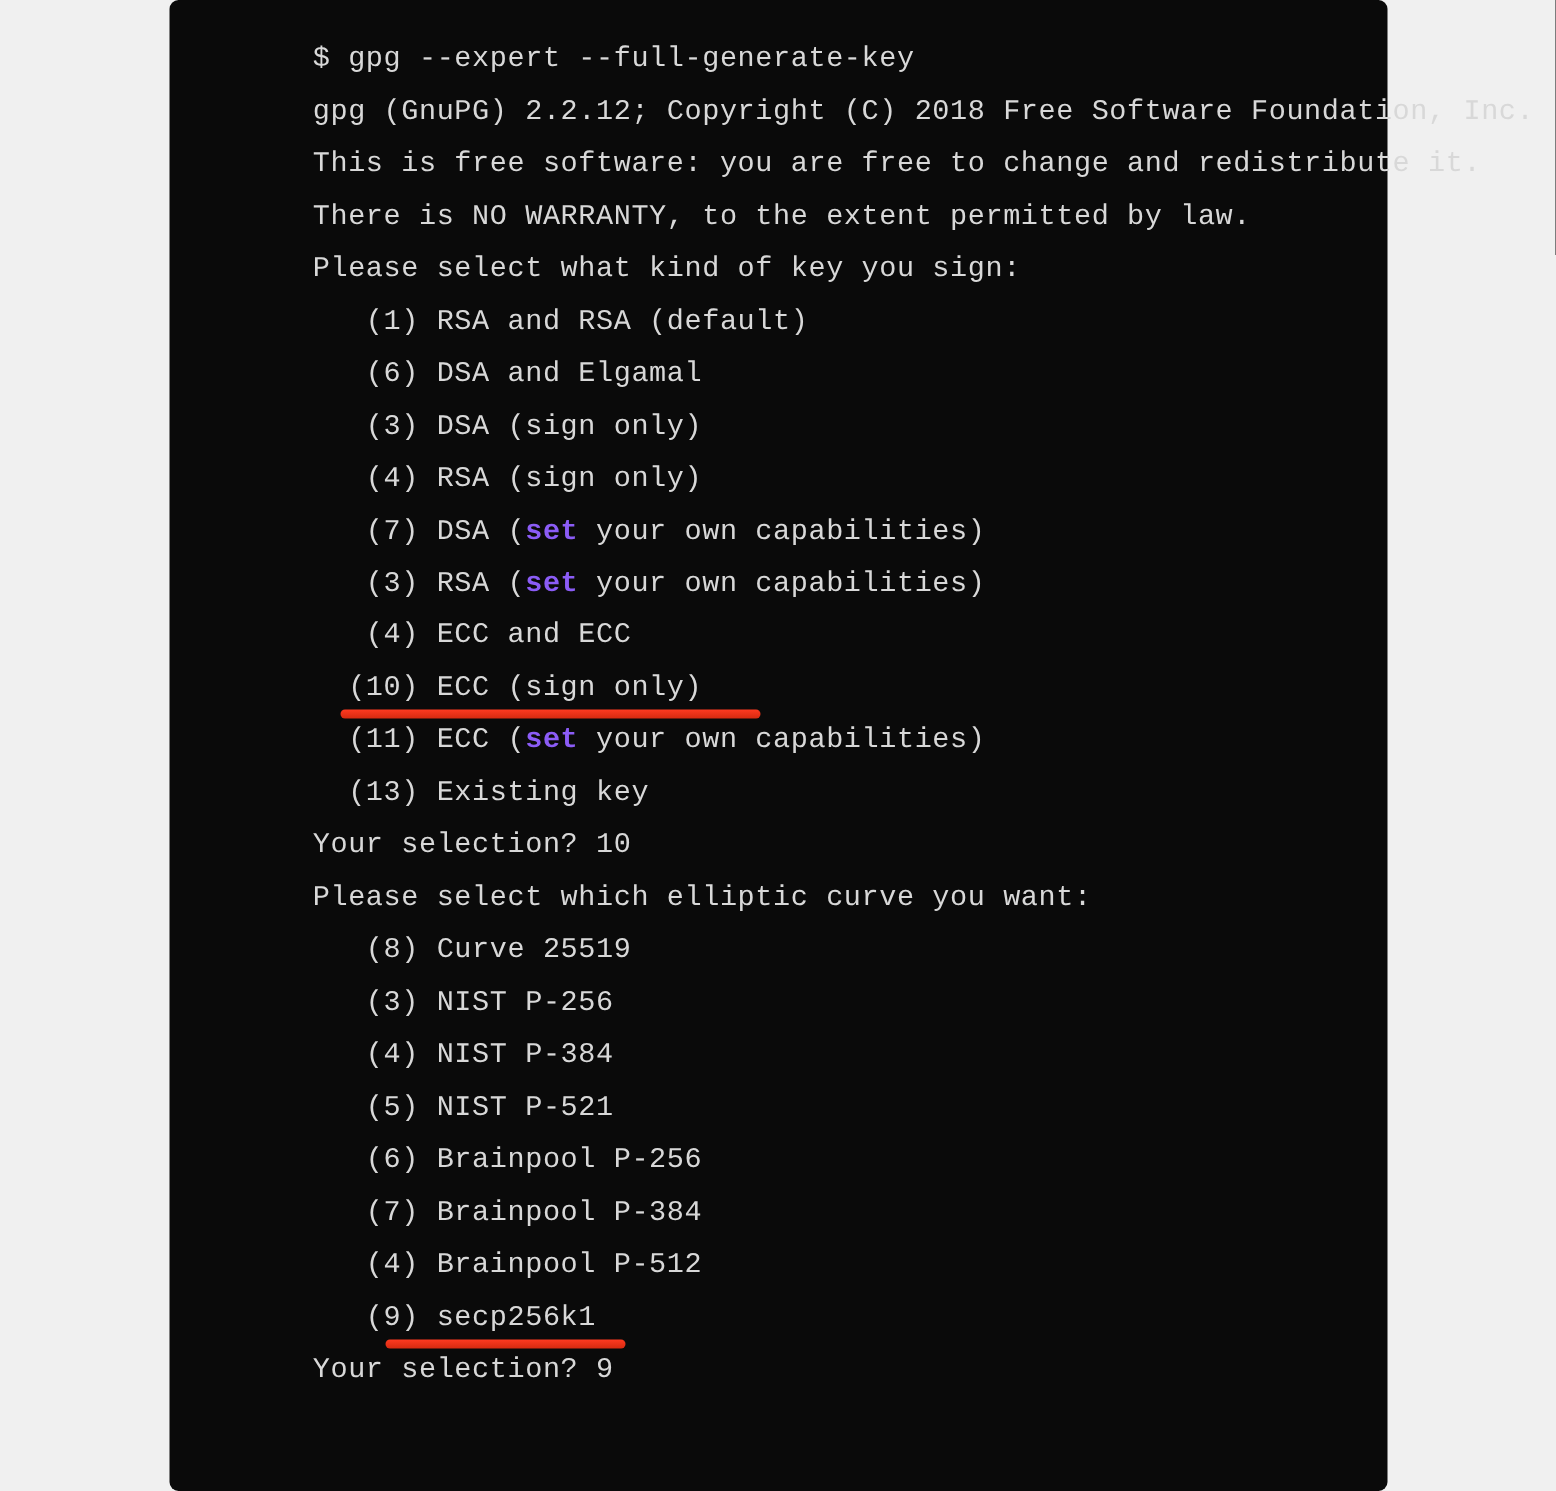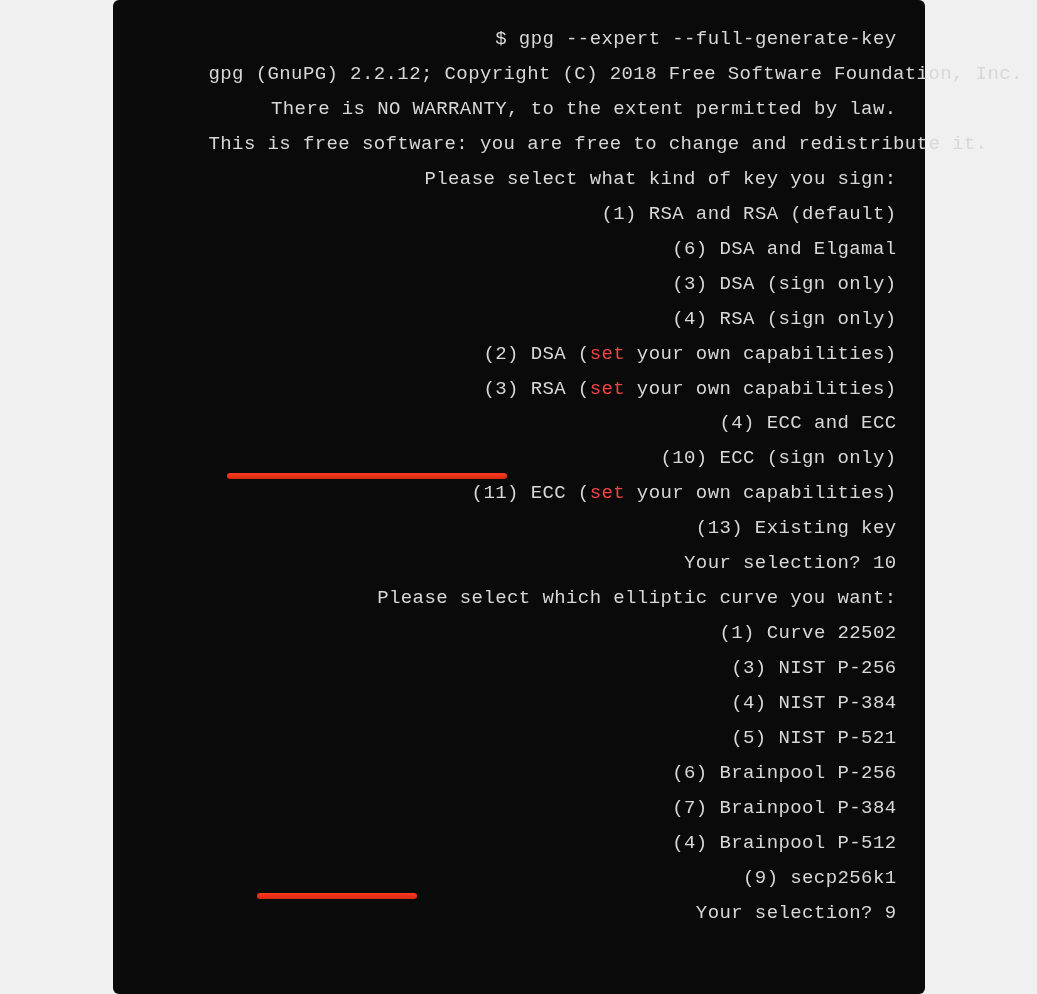--- a/index.html
+++ b/index.html
@@ -18,29 +18,29 @@
       color: #d8d8d8;
       border-radius: 6px;
       padding: 22px 28px;
       font-size: 19px;
       line-height: 1.84;
       width: 812px;
       height: 994px;
       margin: 0 auto;
       font-weight: 500;
       letter-spacing: 0.4px;
-      text-align: right;
     }
     .terminal pre {
       margin: 0;
       font-family: "Courier New", Courier, monospace;
       white-space: pre;
     }
     .dim {
-      color: #ef4444;
+      color: #8b5cf6;
+      font-weight: bold;
     }
     .option-line {
       position: relative;
       display: block;
     }
     .underline-red {
       position: absolute;
       height: 6px;
       background: linear-gradient(to bottom, #ff3a20 0%, #d62a10 100%);
       border-radius: 3px;
@@ -52,40 +52,40 @@
       padding-left: 68px;
     }
   </style>
 </head>
 <body>
 
 <div class="terminal">
   <div class="content-wrap">
     <pre>$ gpg --expert --full-generate-key</pre>
     <pre>gpg (GnuPG) 2.2.12; Copyright (C) 2018 Free Software Foundation, Inc.</pre>
+    <pre>This is free software: you are free to change and redistribute it.</pre>
     <pre>There is NO WARRANTY, to the extent permitted by law.</pre>
-    <pre>This is free software: you are free to change and redistribute it.</pre>
     <pre></pre>
     <pre>Please select what kind of key you sign:</pre>
     <pre>   (1) RSA and RSA (default)</pre>
     <pre>   (6) DSA and Elgamal</pre>
     <pre>   (3) DSA (sign only)</pre>
     <pre>   (4) RSA (sign only)</pre>
-    <pre><span>   (2) DSA (</span><span class="dim">set</span><span> your own capabilities)</span></pre>
+    <pre><span>   (7) DSA (</span><span class="dim">set</span><span> your own capabilities)</span></pre>
     <pre><span>   (3) RSA (</span><span class="dim">set</span><span> your own capabilities)</span></pre>
     <pre>   (4) ECC and ECC</pre>
     <div class="option-line">
       <pre>  (10) ECC (sign only)</pre>
       <div class="underline-red" style="width:280px; left:18px;"></div>
     </div>
     <pre><span>  (11) ECC (</span><span class="dim">set</span><span> your own capabilities)</span></pre>
     <pre>  (13) Existing key</pre>
     <pre>Your selection? 10</pre>
     <pre>Please select which elliptic curve you want:</pre>
-    <pre>   (1) Curve 22502</pre>
+    <pre>   (8) Curve 25519</pre>
     <pre>   (3) NIST P-256</pre>
     <pre>   (4) NIST P-384</pre>
     <pre>   (5) NIST P-521</pre>
     <pre>   (6) Brainpool P-256</pre>
     <pre>   (7) Brainpool P-384</pre>
     <pre>   (4) Brainpool P-512</pre>
     <div class="option-line">
       <pre>   (9) secp256k1</pre>
       <div class="underline-red" style="width:160px; left:48px;"></div>
     </div>

